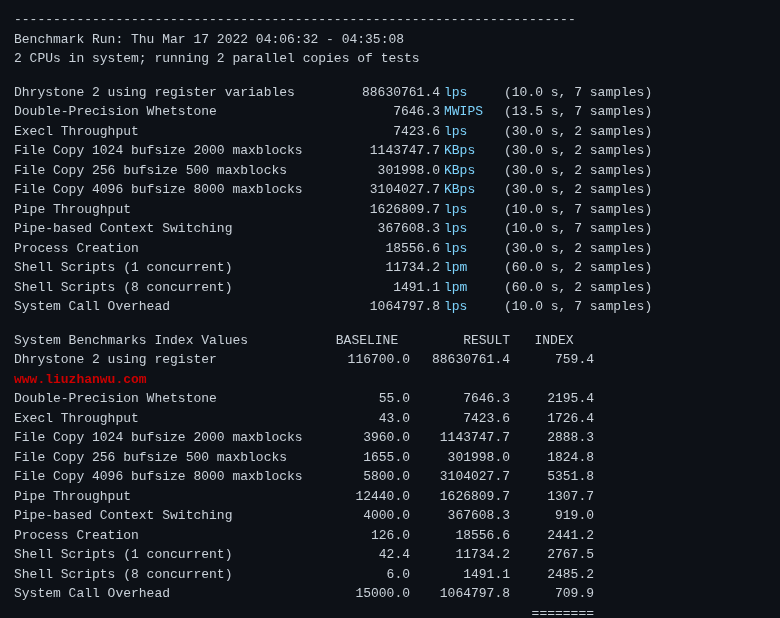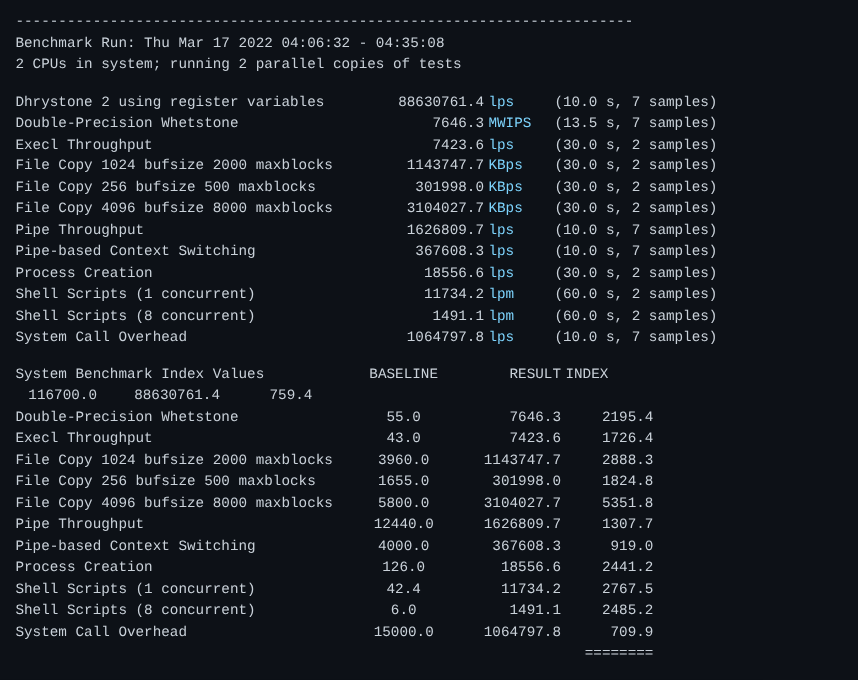--- a/index.html
+++ b/index.html
@@ -67,32 +67,32 @@
       text-align: center;
       padding-right: 4px;
     }
     .ih-result {
       flex: 0 0 100px;
       text-align: right;
       padding-right: 4px;
     }
     .ih-index {
       flex: 0 0 80px;
-      text-align: left;
+      text-align: center;
     }
     .index-row {
       display: flex;
       width: 100%;
     }
     .ir-label {
       flex: 0 0 310px;
     }
     .ir-baseline {
       flex: 0 0 90px;
-      text-align: center;
+      text-align: right;
       padding-right: 4px;
     }
     .ir-result {
       flex: 0 0 100px;
       text-align: right;
       padding-right: 4px;
     }
     .ir-index {
       flex: 0 0 80px;
       text-align: right;
@@ -195,28 +195,29 @@
         <span class="label-col">System Call Overhead</span>
         <span class="value-col">1064797.8</span>
         <span class="unit-col">lps</span>
         <span class="extra-col">(10.0 s, 7 samples)</span>
       </div>
     </div>
 
   <div class="section-gap"></div>
 
   <div class="index-header">
-    <span class="ih-label">System Benchmark Index Values</span>
+    <span class="ih-label">System Benchmarks Index Values</span>
     <span class="ih-baseline">BASELINE</span>
     <span class="ih-result">RESULT</span>
     <span class="ih-index">INDEX</span>
   </div>
 
   <div id="index-rows">
       <div class="index-row">
+        <span class="ir-label"><span>Dhrystone 2 using register </span><span class="watermark">www.liuzhanwu.com</span></span>
         <span class="ir-baseline">116700.0</span>
         <span class="ir-result">88630761.4</span>
         <span class="ir-index">759.4</span>
       </div>
       <div class="index-row">
         <span class="ir-label">Double-Precision Whetstone</span>
         <span class="ir-baseline">55.0</span>
         <span class="ir-result">7646.3</span>
         <span class="ir-index">2195.4</span>
       </div>

